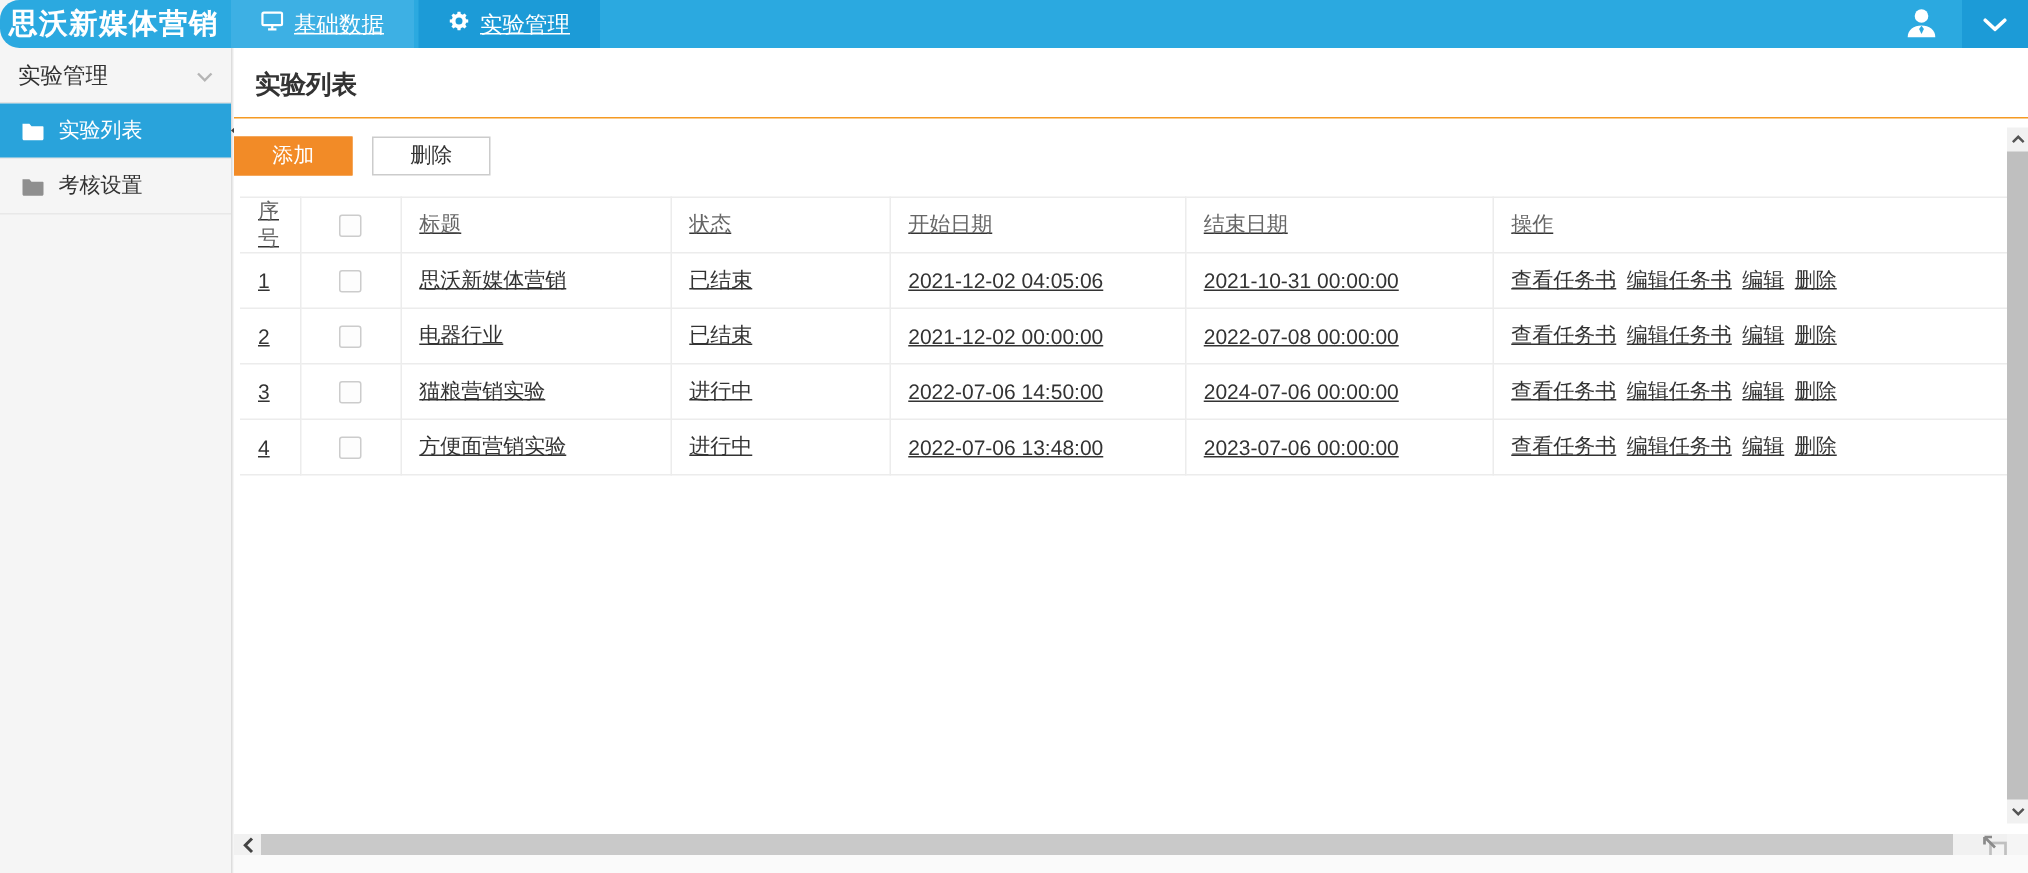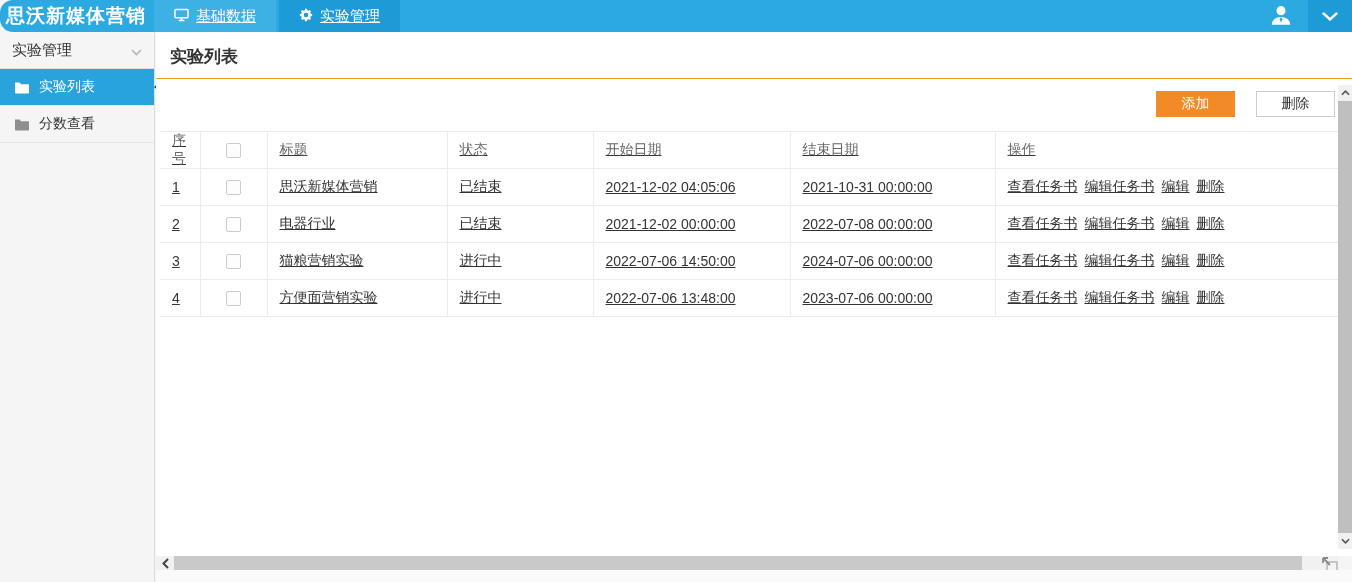--- a/index.html
+++ b/index.html
@@ -35,21 +35,21 @@
   .side-item.active { background:#29A3DB; color:#fff; }
   .side-item.active .folder { color:#fff; }
   .side-item.active::after { content:""; position:absolute; right:-9px; top:50%;
     margin-top:-8px; border-top:8px solid transparent; border-bottom:8px solid transparent;
     border-right:9px solid #3f3f3f; }
   
   .content { position:absolute; left:156px; top:32px; width:1196px; height:524px;
     background:#fff; overflow:hidden; }
   .page-title { margin:13px 0 0 14px; font-size:17px; font-weight:bold; color:#333; }
   .orange-rule { margin-top:10px; border-bottom:1px solid #F59A23; }
-  .toolbar { display:flex; justify-content:flex-end; gap:21px;
+  .toolbar { display:flex; justify-content:flex-start; gap:13px;
     margin-top:12px; padding-right:17px; }
   .btn { height:26px; min-width:79px; font-size:14px; display:flex;
     align-items:center; justify-content:center; cursor:pointer;
     font-family:inherit; }
   .btn-add { background:#F28B27; color:#fff; border:1px solid #F28B27; }
   .btn-del { background:#fff; color:#333; border:1px solid #ccc; }
   
   table { border-collapse:collapse; width:1180px; margin:14px 0 0 4px;
     table-layout:fixed;text-decoration:underline; }
   thead th { height:35px; font-weight:normal; color:#666; text-align:left;
@@ -135,29 +135,29 @@
 
   <div class="side-item active">
     <span class="folder">
       <svg width="16" height="13" viewBox="0 0 16 13">
           <path d="M1 1.5h4.6L7 3.2h7.5c.3 0 .5.2.5.5v7.8c0 .55-.45 1-1 1H2c-.55 0-1-.45-1-1V1.5z" fill="currentColor"></path>
         </svg>
     </span>
     <span>实验列表</span>
   </div>
 
-
   <div class="side-item">
     <span class="folder">
       <svg width="16" height="13" viewBox="0 0 16 13">
           <path d="M1 1.5h4.6L7 3.2h7.5c.3 0 .5.2.5.5v7.8c0 .55-.45 1-1 1H2c-.55 0-1-.45-1-1V1.5z" fill="currentColor"></path>
         </svg>
     </span>
-    <span>分数查看</span>
-  </div>
+    <span>考核设置</span>
+  </div>
+
 </div>
 
 <div class="content">
   <div class="page-title">实验列表</div>
   <div class="orange-rule"></div>
 
   <div class="toolbar">
     <button class="btn btn-add">添加</button>
     <button class="btn btn-del">删除</button>
   </div>

